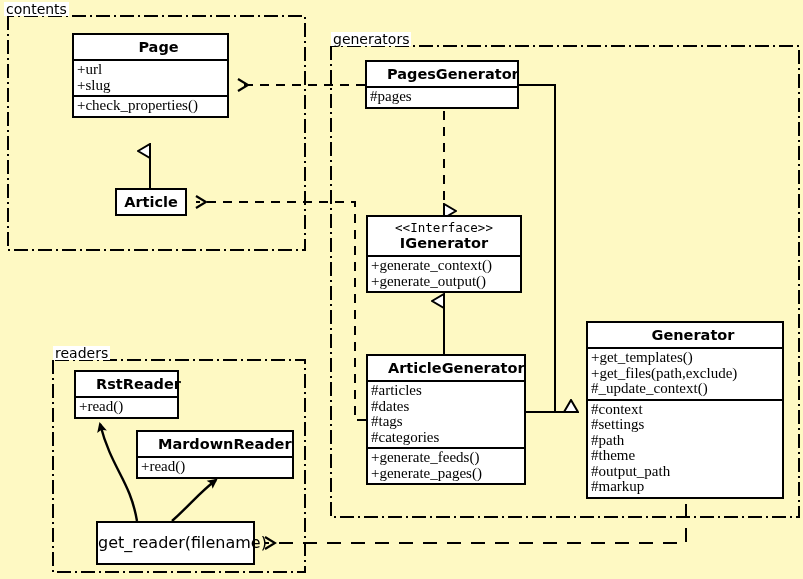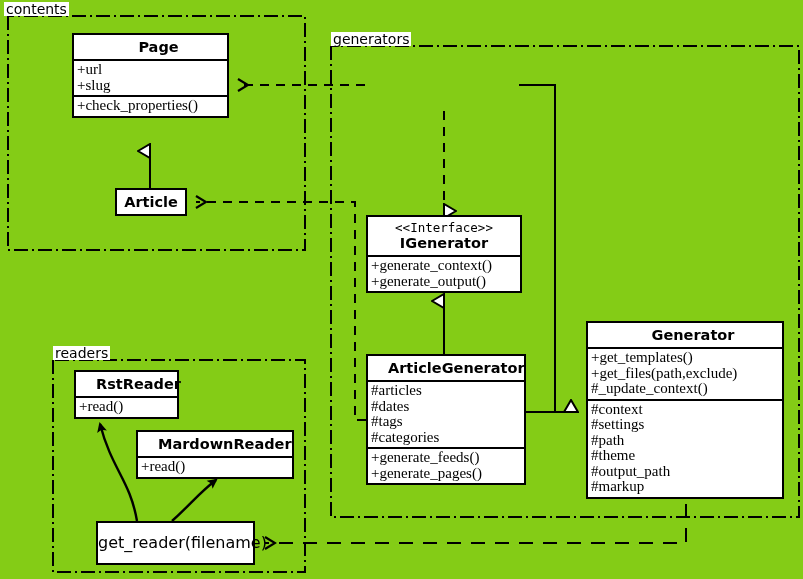--- a/index.html
+++ b/index.html
@@ -4,21 +4,21 @@
 <style>
   html, body {
     margin: 0;
     padding: 0;
     background: #ffffff;
   }
   #canvas {
     position: relative;
     width: 803px;
     height: 579px;
-    background: #84cc16;
+    background: #fef9c3;
     font-family: "DejaVu Sans", sans-serif;
     overflow: hidden;
   }
   svg.layer {
     position: absolute;
     left: 0;
     top: 0;
     width: 803px;
     height: 579px;
     pointer-events: none;
@@ -166,20 +166,26 @@
     </div>
     <div class="sect">
       <div class="row">+check_properties()</div>
     </div>
   </div>
 
   <div class="cls" style="left:115px; top:188px; width:72px;">
     <div class="name" style="padding:4px 2px;">Article</div>
   </div>
 
+  <div class="cls" style="left:365px; top:60px; width:154px;">
+    <div class="name">PagesGenerator</div>
+    <div class="sect">
+      <div class="row">#pages</div>
+    </div>
+  </div>
 
   <div class="cls" style="left:366px; top:215px; width:156px;">
     <div class="name" style="padding:3px 4px 4px 4px;border-radius:8px;">
       <div class="stereo">&lt;&lt;Interface&gt;&gt;</div>
       <span>IGenerator</span>
     </div>
     <div class="sect">
       <div class="row">+generate_context()</div>
       <div class="row">+generate_output()</div>
     </div>

